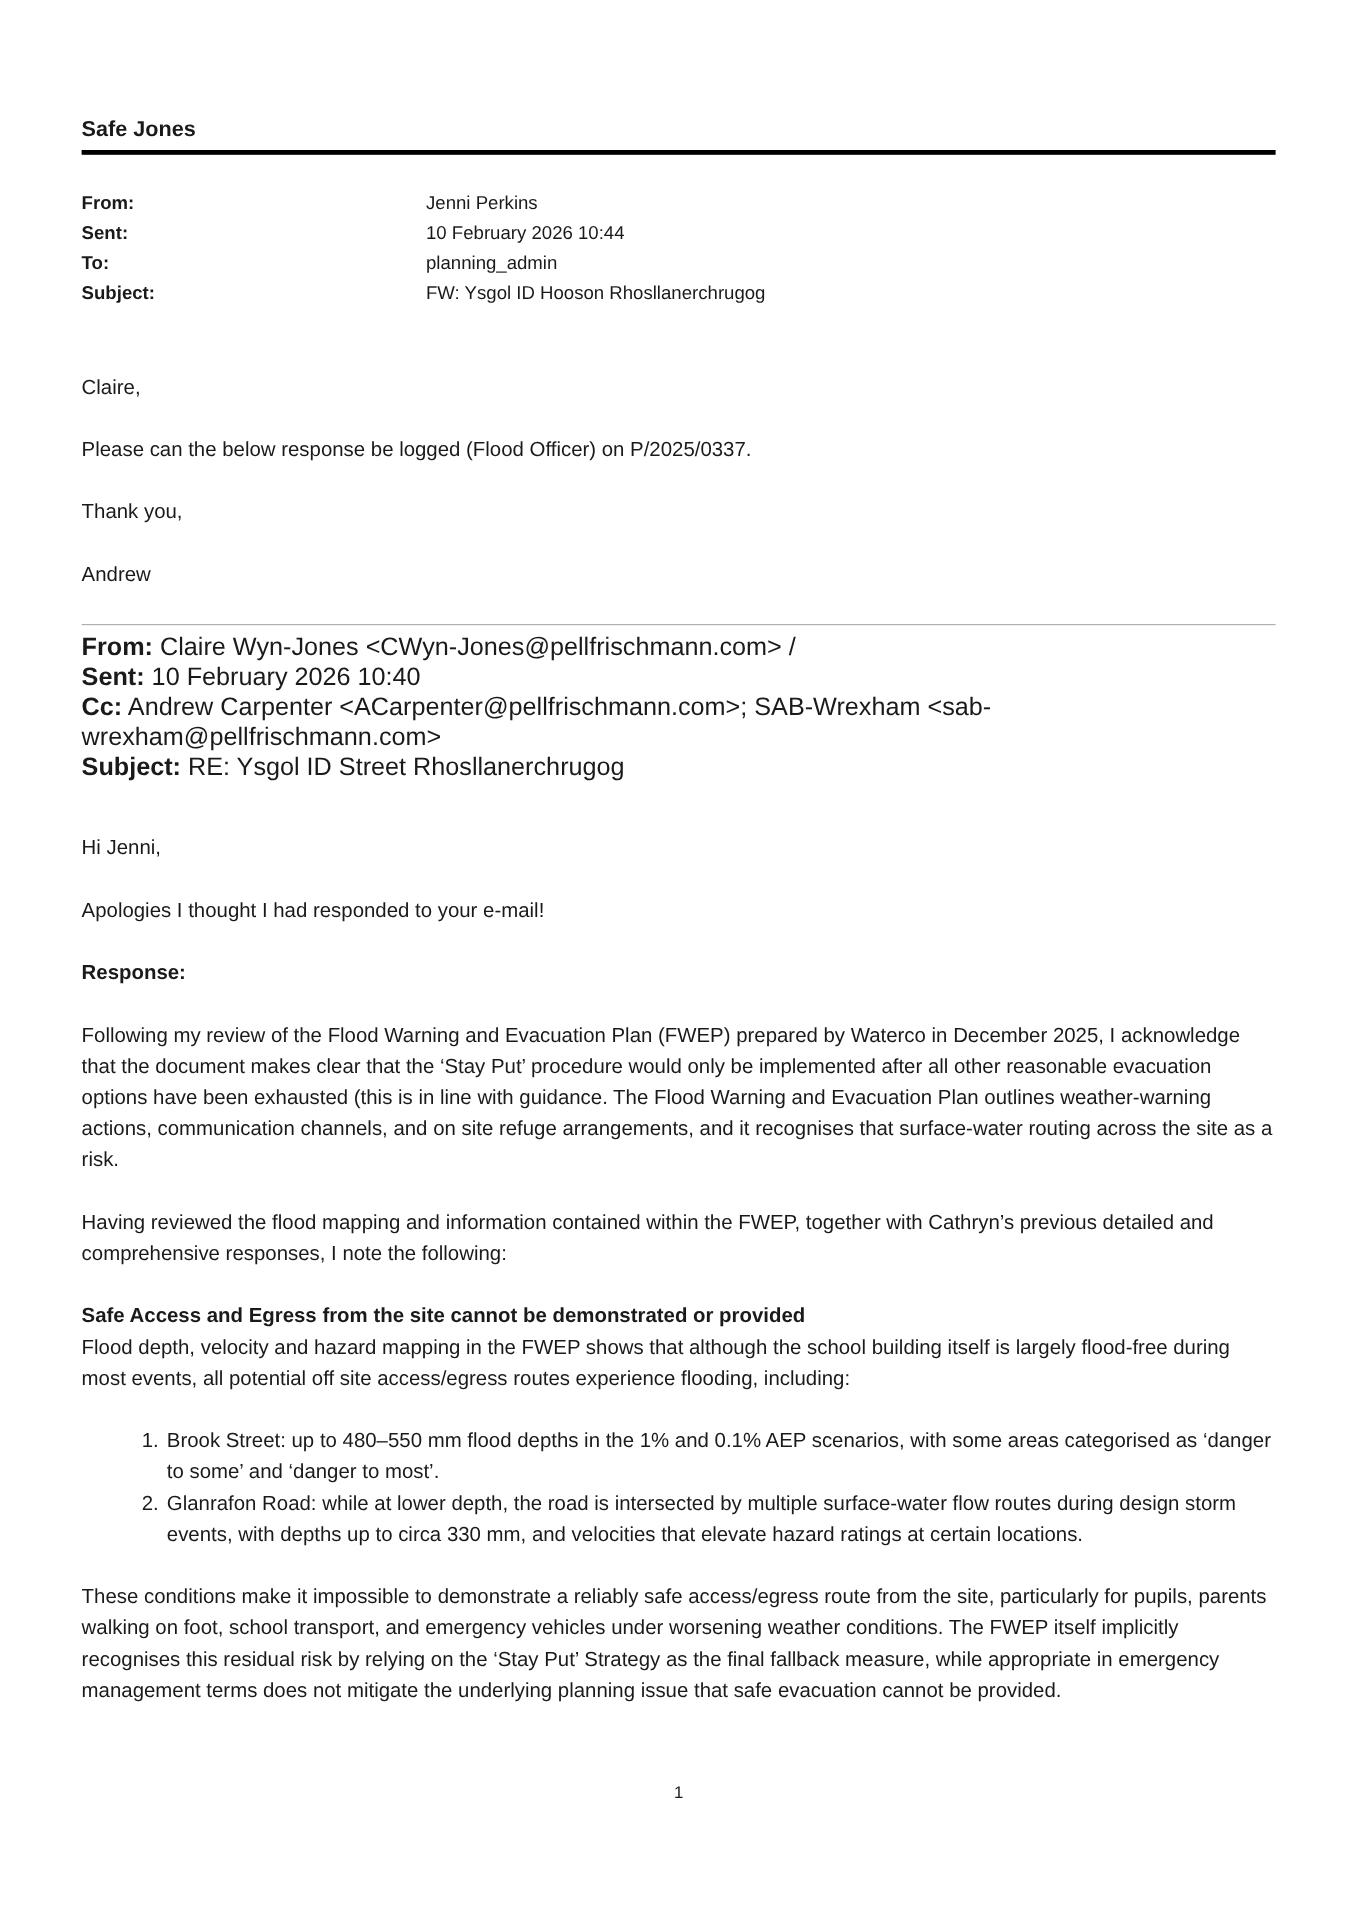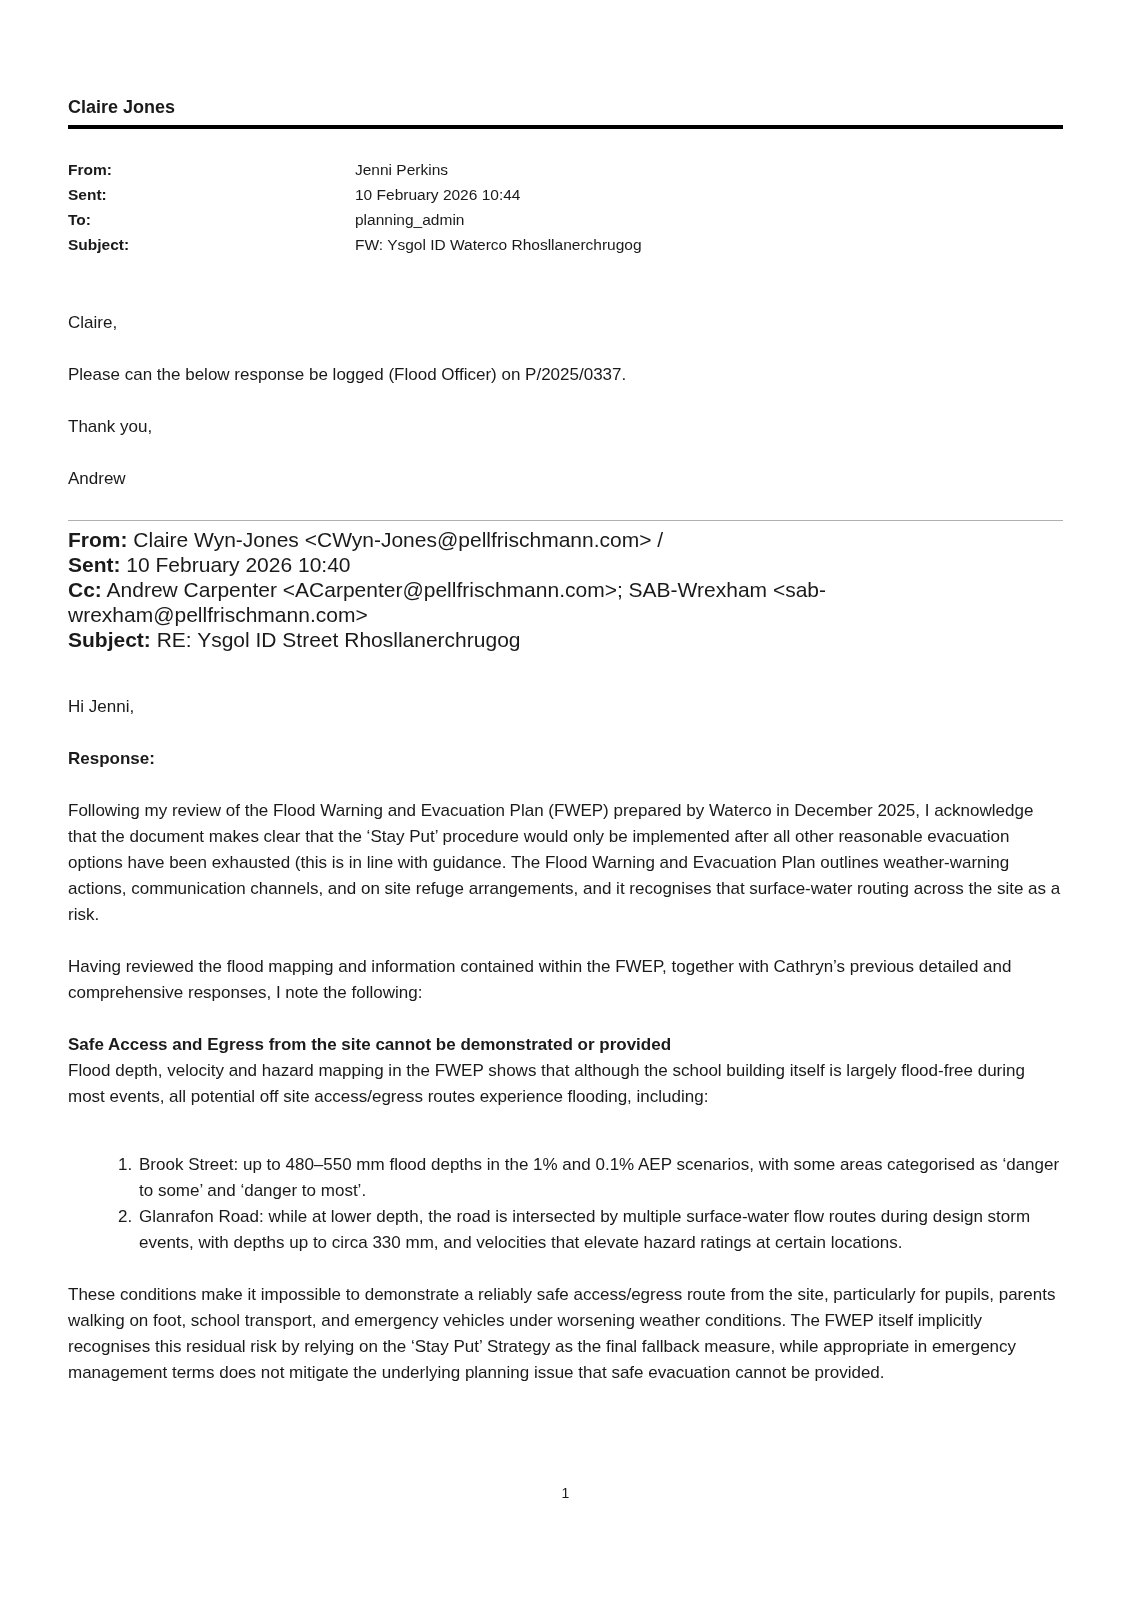--- a/index.html
+++ b/index.html
@@ -57,80 +57,81 @@
     border-top: 1px solid #b0b0b0;
     margin-top: 28px;
   }
   .quoted-meta {
     margin-top: 6px;
     font-size: 21px;
   }
   .qline { line-height: 25px; }
   .qlabel { font-weight: 700; }
   .num-list {
-    margin-top: 42px;
+    margin-top: 26px;
     padding-left: 69px;
     font-size: 17px;
     line-height: 26px;
   }
   .num-list li { padding-left: 2px; }
   .page-number {
     position: absolute;
     left: 0;
     right: 0;
     bottom: 99px;
     text-align: center;
     font-size: 14px;
     color: #1a1a1a;
   }
 </style>
 </head>
 <body>
 
 <div class="page">
 
-  <div class="owner">Claire Jones</div>
+  <div class="owner">Safe Jones</div>
   <div class="rule-thick"></div>
 
   <table class="meta">
     <tbody>
       <tr>
         <td class="meta-label">From:</td>
         <td class="meta-value">Jenni Perkins</td>
       </tr>
       <tr>
         <td class="meta-label">Sent:</td>
         <td class="meta-value">10 February 2026 10:44</td>
       </tr>
       <tr>
         <td class="meta-label">To:</td>
         <td class="meta-value">planning_admin</td>
       </tr>
       <tr>
         <td class="meta-label">Subject:</td>
-        <td class="meta-value">FW: Ysgol ID Waterco Rhosllanerchrugog</td>
+        <td class="meta-value">FW: Ysgol ID Hooson Rhosllanerchrugog</td>
       </tr>
     </tbody>
   </table>
 
   <p class="para greeting">Claire,</p>
   <p class="para">Please can the below response be logged (Flood Officer) on P/2025/0337.</p>
   <p class="para">Thank you,</p>
   <p class="para">Andrew</p>
 
   <hr class="thin-divider">
 
   <div class="quoted-meta">
     <p class="qline"><span class="qlabel">From:</span> <span>Claire Wyn-Jones &lt;CWyn-Jones@pellfrischmann.com&gt; /</span></p>
     <p class="qline"><span class="qlabel">Sent:</span> <span>10 February 2026 10:40</span></p>
     <p class="qline"><span class="qlabel">Cc:</span> <span>Andrew Carpenter &lt;ACarpenter@pellfrischmann.com&gt;; SAB-Wrexham &lt;sab-wrexham@pellfrischmann.com&gt;</span></p>
     <p class="qline"><span class="qlabel">Subject:</span> <span>RE: Ysgol ID Street Rhosllanerchrugog</span></p>
   </div>
 
   <p class="para greeting2">Hi Jenni,</p>
+  <p class="para">Apologies I thought I had responded to your e-mail!</p>
   <p class="para bold">Response:</p>
 
   <p class="para">Following my review of the Flood Warning and Evacuation Plan (FWEP) prepared by Waterco in December 2025, I acknowledge that the document makes clear that the ‘Stay Put’ procedure would only be implemented after all other reasonable evacuation options have been exhausted (this is in line with guidance. The Flood Warning and Evacuation Plan outlines weather-warning actions, communication channels, and on site refuge arrangements, and it recognises that surface-water routing across the site as a risk.</p>
   <p class="para">Having reviewed the flood mapping and information contained within the FWEP, together with Cathryn’s previous detailed and comprehensive responses,  I note the following:</p>
 
   <p class="para bold">Safe Access and Egress from the site cannot be demonstrated or provided</p>
   <p class="para tight">Flood depth, velocity and hazard mapping in the FWEP shows that although the school building itself is largely flood-free during most events, all potential off site access/egress routes experience flooding, including:</p>
 
   <ol class="num-list">
     <li class="list-item">Brook Street: up to 480–550 mm flood depths in the 1% and 0.1% AEP scenarios, with some areas categorised as ‘danger to some’ and ‘danger to most’.</li>

